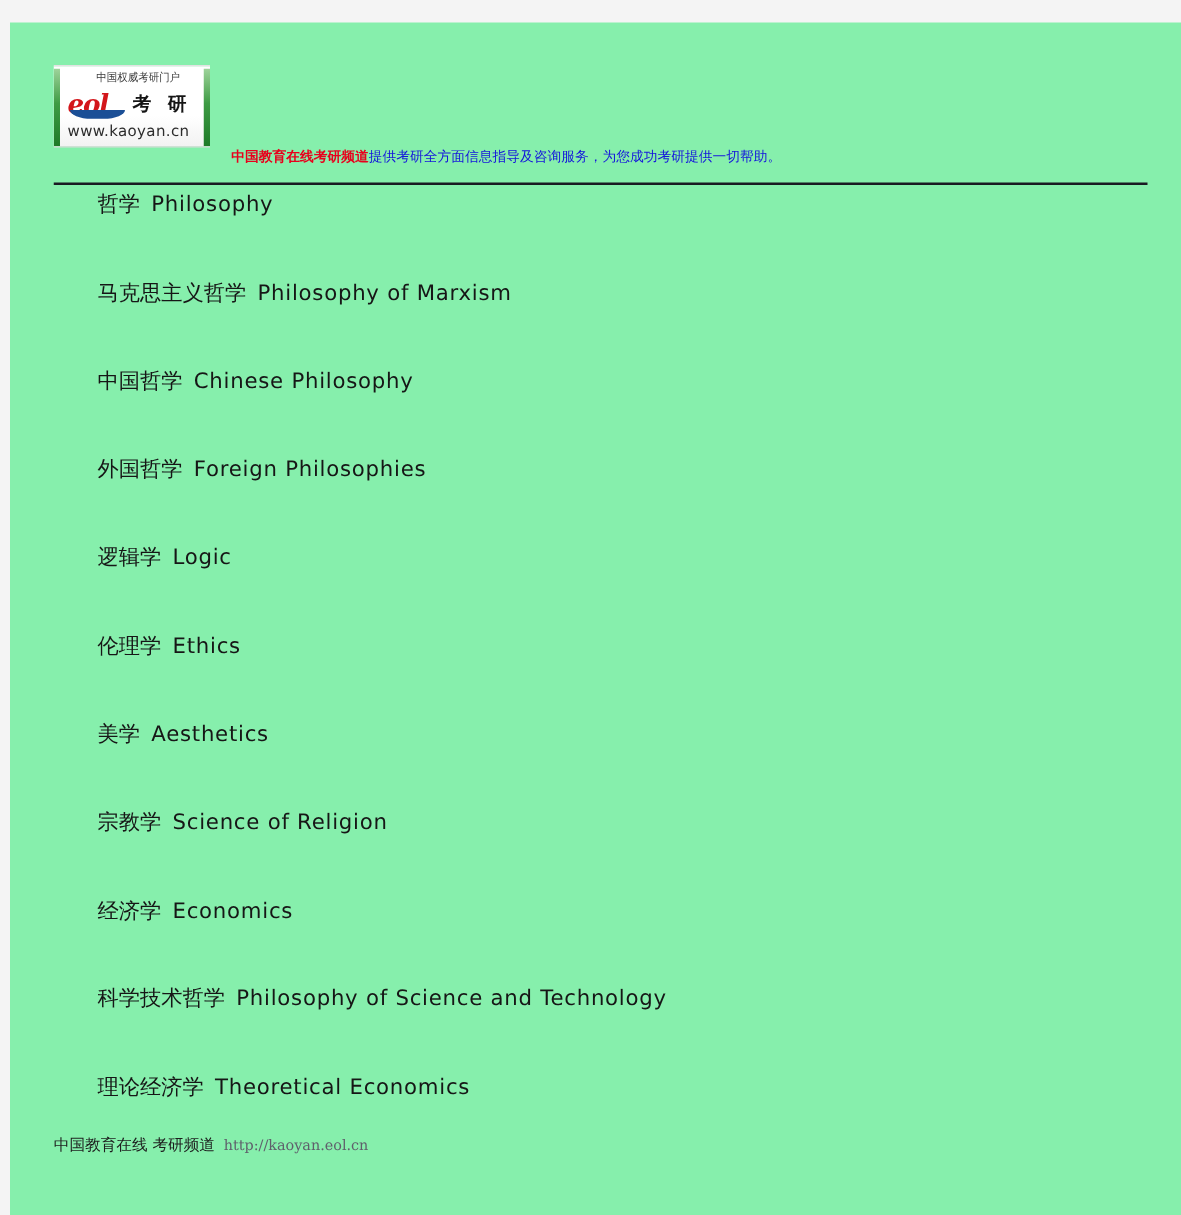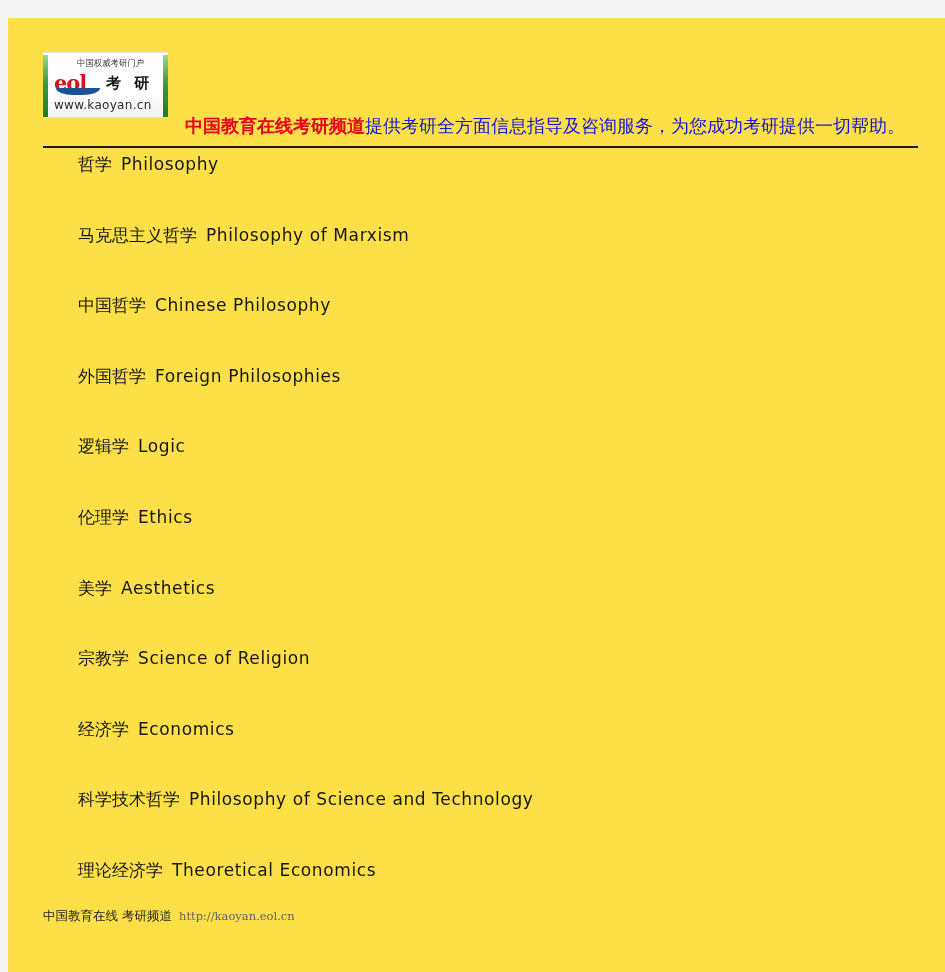--- a/index.html
+++ b/index.html
@@ -14,21 +14,21 @@
     overflow: hidden;
   }
 
   
   #page-sheet {
     position: absolute;
     left: 8px;
     top: 18px;
     width: 937px;
     height: 954px;
-    background: #fde047;
+    background: #86efac;
   }
 
   
   #page-header {
     position: absolute;
     left: 0;
     top: 0;
     width: 937px;
     height: 111px;
   }
@@ -78,20 +78,21 @@
     width: 105px;
     height: 26px;
   }
   #logo-eol {
     position: absolute;
     left: 0;
     top: 0;
     font-family: "DejaVu Serif", "Liberation Serif", serif;
     font-size: 21px;
     font-weight: bold;
+    font-style: italic;
     color: #d3161b;
     line-height: 24px;
     letter-spacing: -1px;
   }
   #logo-eol-swoosh {
     position: absolute;
     left: 2px;
     top: 17px;
     width: 44px;
     height: 7px;
@@ -117,21 +118,21 @@
     font-size: 12px;
     color: #2c2c2c;
     letter-spacing: 0.3px;
     white-space: nowrap;
   }
 
   #header-slogan {
     position: absolute;
     left: 177px;
     top: 100px;
-    font-size: 18px;
+    font-size: 11px;
     line-height: 16px;
     white-space: nowrap;
   }
   #header-slogan .slogan-brand {
     color: #e8001c;
     font-weight: bold;
   }
   #header-slogan .slogan-text {
     color: #1414dc;
   }

